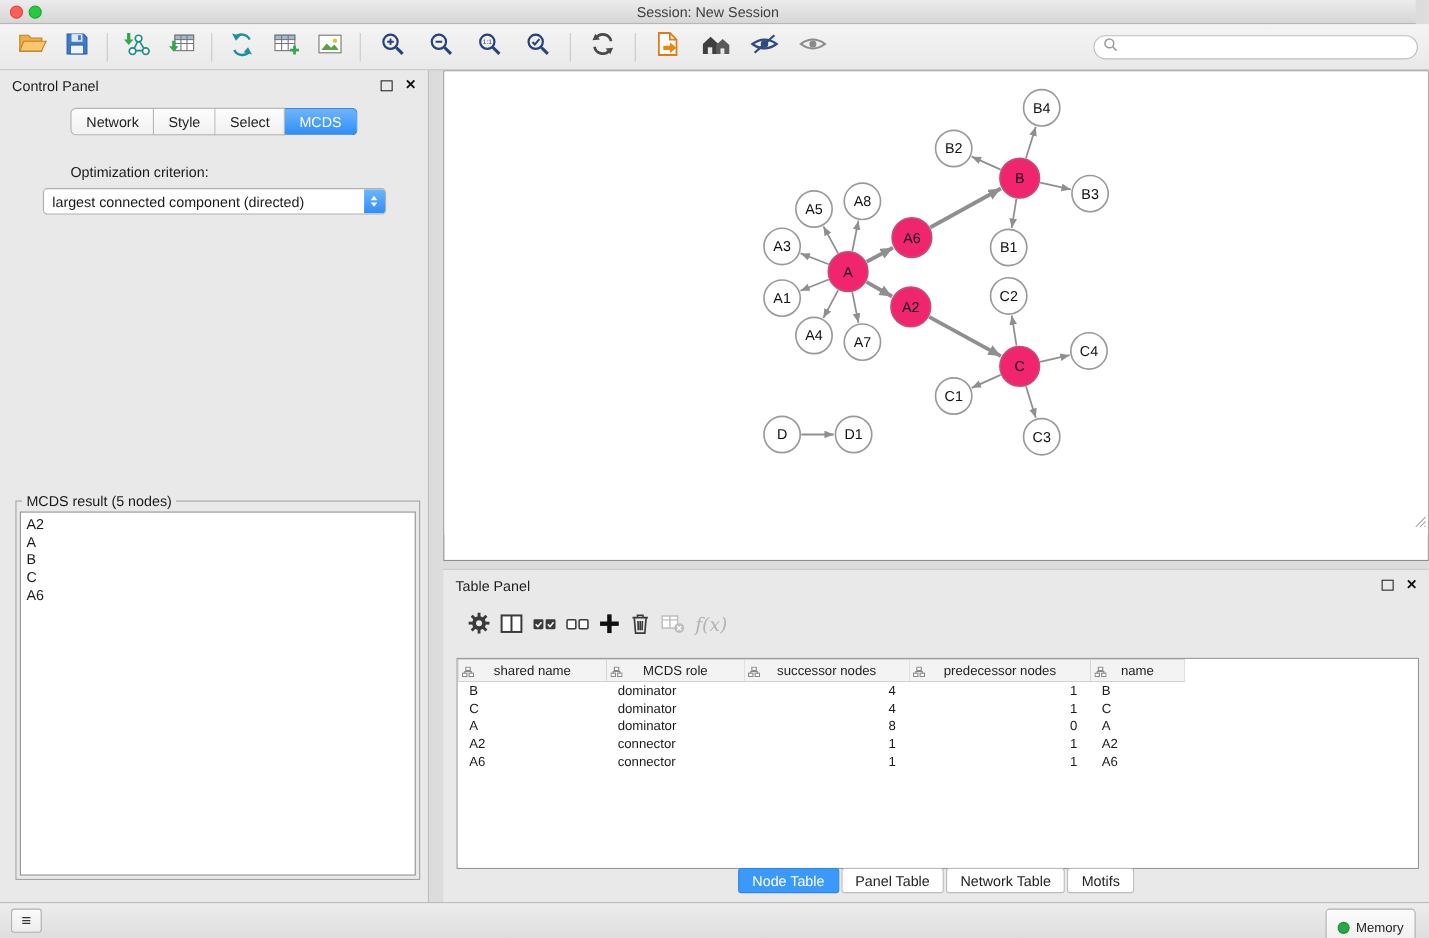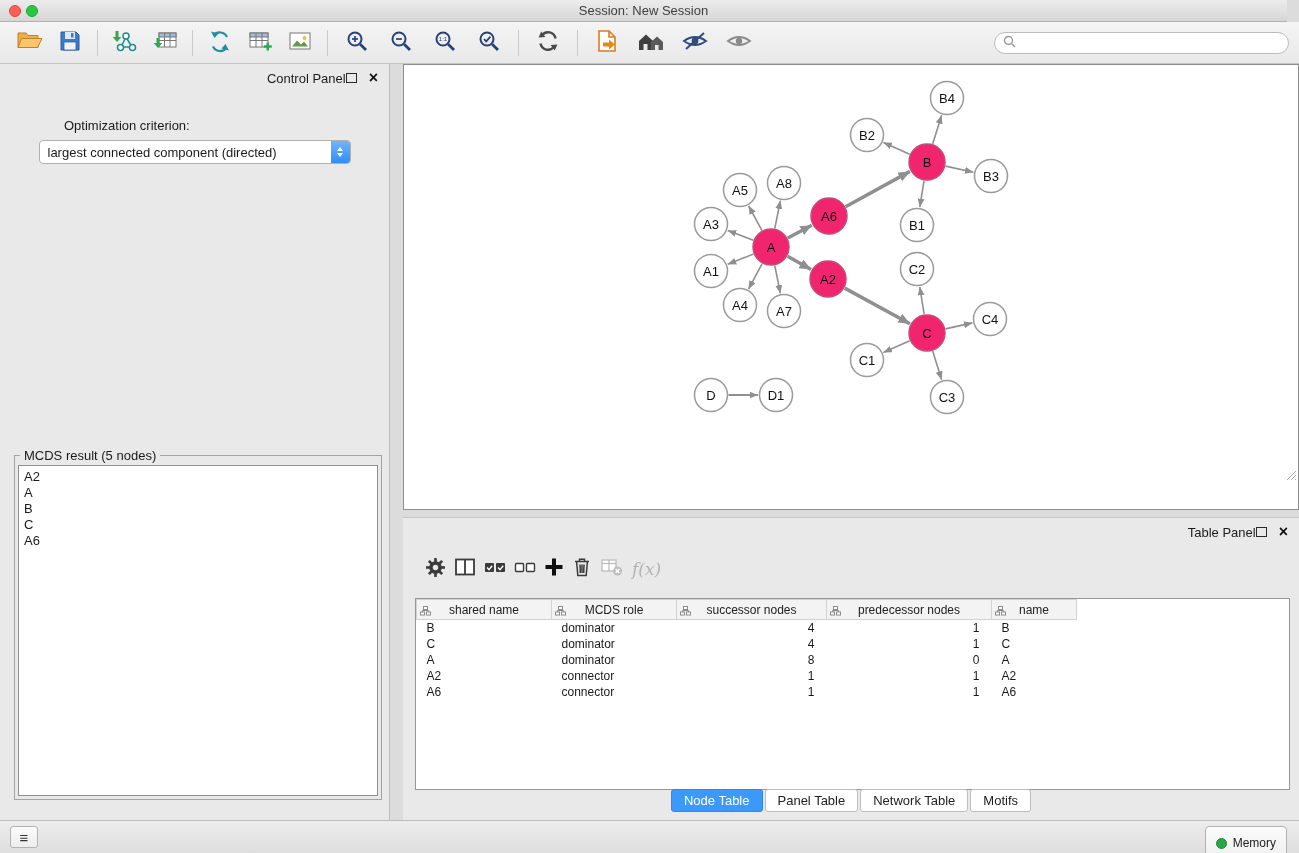--- a/index.html
+++ b/index.html
@@ -26,21 +26,21 @@
   .tsep { width:1px; height:26px; background:#c9c9c9; margin:0 7px; flex:0 0 auto; }
   .search-box { margin-left:auto; width:295px; height:22px; background:#fff;
     border:1px solid #bdbdbd; border-radius:12px; display:flex; align-items:center;
     padding:0 8px; gap:5px; }
   .search-box input { border:none; outline:none; flex:1; font-size:12px; background:transparent;
     font-family:"Liberation Sans", sans-serif; }
 
   
   .control-panel { position:absolute; left:0; top:64px; width:390px; height:756px;
     background:#e9e9e9; border-right:1px solid #bdbdbd; }
-  .panel-header { height:28px; display:flex; align-items:center; padding:0 11px; font-size:13px;text-align:right; }
+  .panel-header { height:28px; display:flex; align-items:center; padding:0 11px; font-size:13px; }
   .panel-header .ph-title { flex:1; color:#1c1c1c; }
   .float-btn { width:11px; height:10px; border:1.5px solid #2a2a2a; margin-right:12px; background:transparent; }
   .close-btn { font-size:16px; font-weight:bold; line-height:12px; color:#111; }
 
   .cp-tabs { display:flex; justify-content:center; margin-top:6px; }
   .cp-tab { padding:4px 13px; font-size:13px; background:linear-gradient(#fdfdfd,#f1f1f1);
     border:1px solid #b6b6b6; border-left:none; color:#222; }
   .cp-tab:first-child { border-left:1px solid #b6b6b6; border-radius:5px 0 0 5px; }
   .cp-tab:last-child { border-radius:0 5px 5px 0; }
   .cp-tab.active { background:linear-gradient(#6fb5fb,#2f8ef7); color:#fff; border-color:#3787e0; }
@@ -300,20 +300,26 @@
       </span>
       <input type="text" placeholder="" style="">
     </div>
   </div>
 
   <div class="control-panel">
     <div class="panel-header">
       <span class="ph-title">Control Panel</span>
       <span class="float-btn"></span>
       <span class="close-btn">×</span>
+    </div>
+    <div class="cp-tabs">
+      <div class="cp-tab">Network</div>
+      <div class="cp-tab">Style</div>
+      <div class="cp-tab">Select</div>
+      <div class="cp-tab active">MCDS</div>
     </div>
     <div class="opt-label">Optimization criterion:</div>
     <div class="combo">
       <span class="combo-text">largest connected component (directed)</span>
       <span class="combo-stepper">
         <span class="tri-up"></span>
           <span class="tri-down"></span>
       </span>
     </div>
     <div class="result-group">

